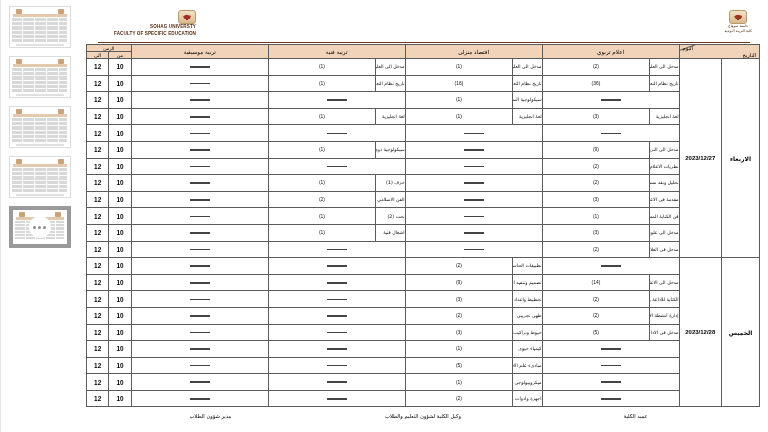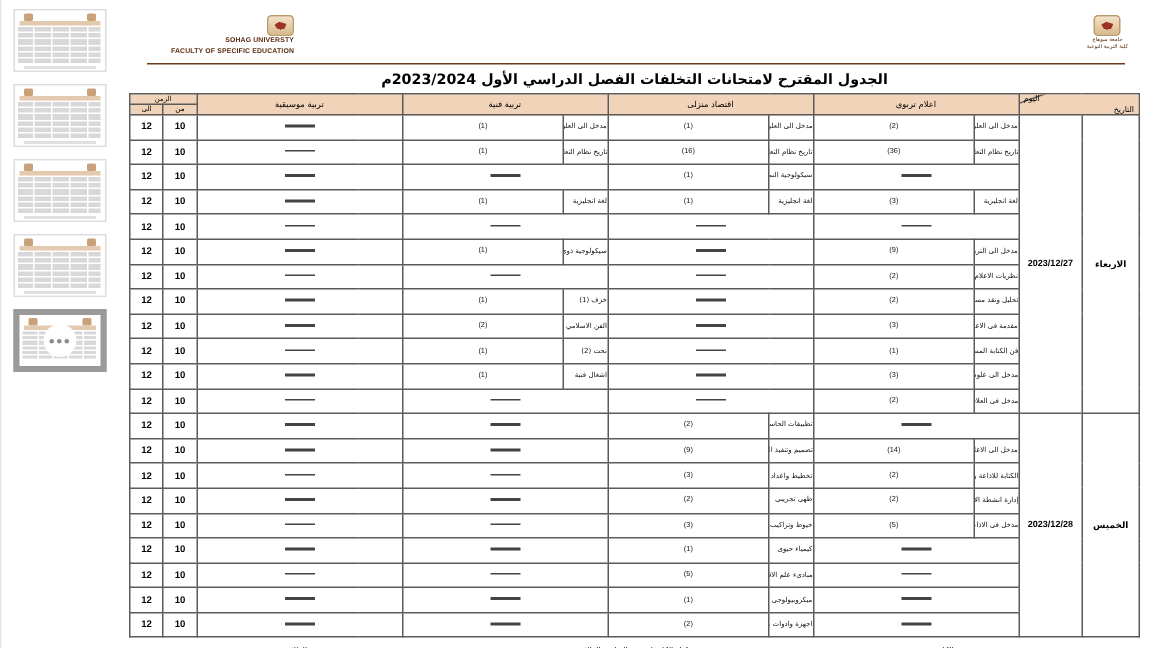--- a/index.html
+++ b/index.html
@@ -565,21 +565,20 @@
           <div class="ar-line">كلية التربية النوعية</div>
         </div>
         <div class="hdr-block left-en">
           <div class="crest" style="margin-left:26px"></div>
           <div class="en-line">SOHAG UNIVERSTY</div>
           <div class="en-line">FACULTY OF SPECIFIC EDUCATION</div>
         </div>
       </div>
       <div class="hdr-rule"></div>
 
-      <div class="doc-title">الجدول المقترح لامتحانات التخلفات الفصل الدراسي الأول 2023/2024م</div>
 
       <div class="tbl-wrap">
         <table class="sched">
           <colgroup>
             <col class="c-day">
               <col class="c-date">
             <col class="c-num">
               <col class="c-sub">
             <col class="c-num">
               <col class="c-sub">

